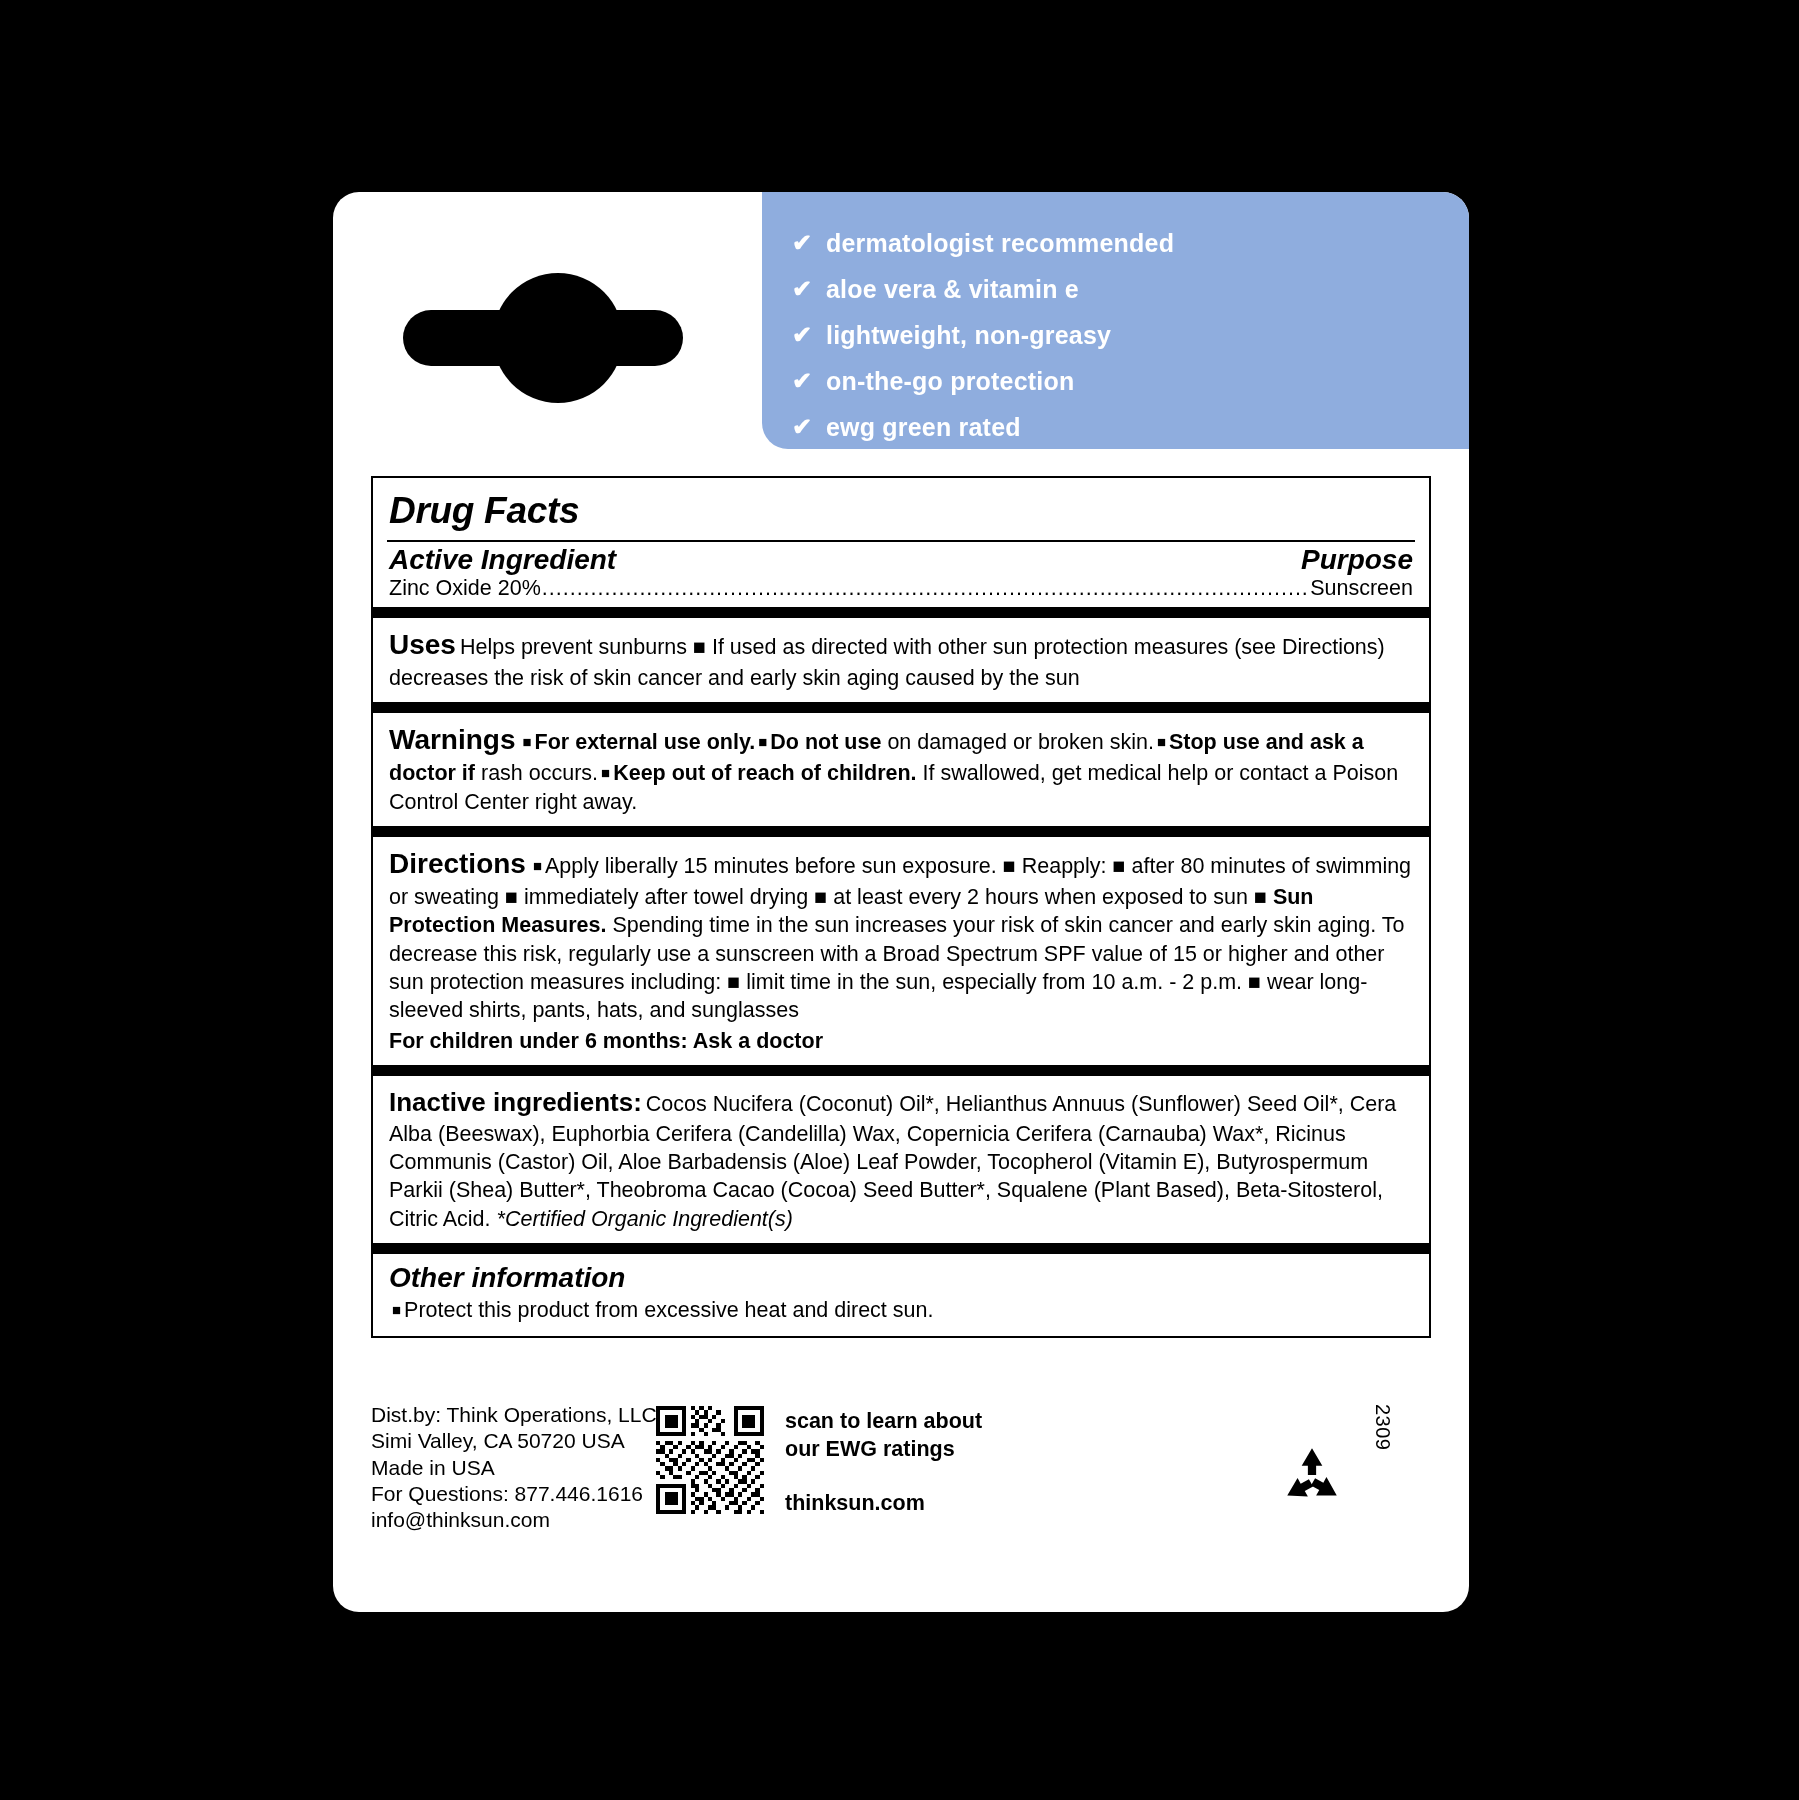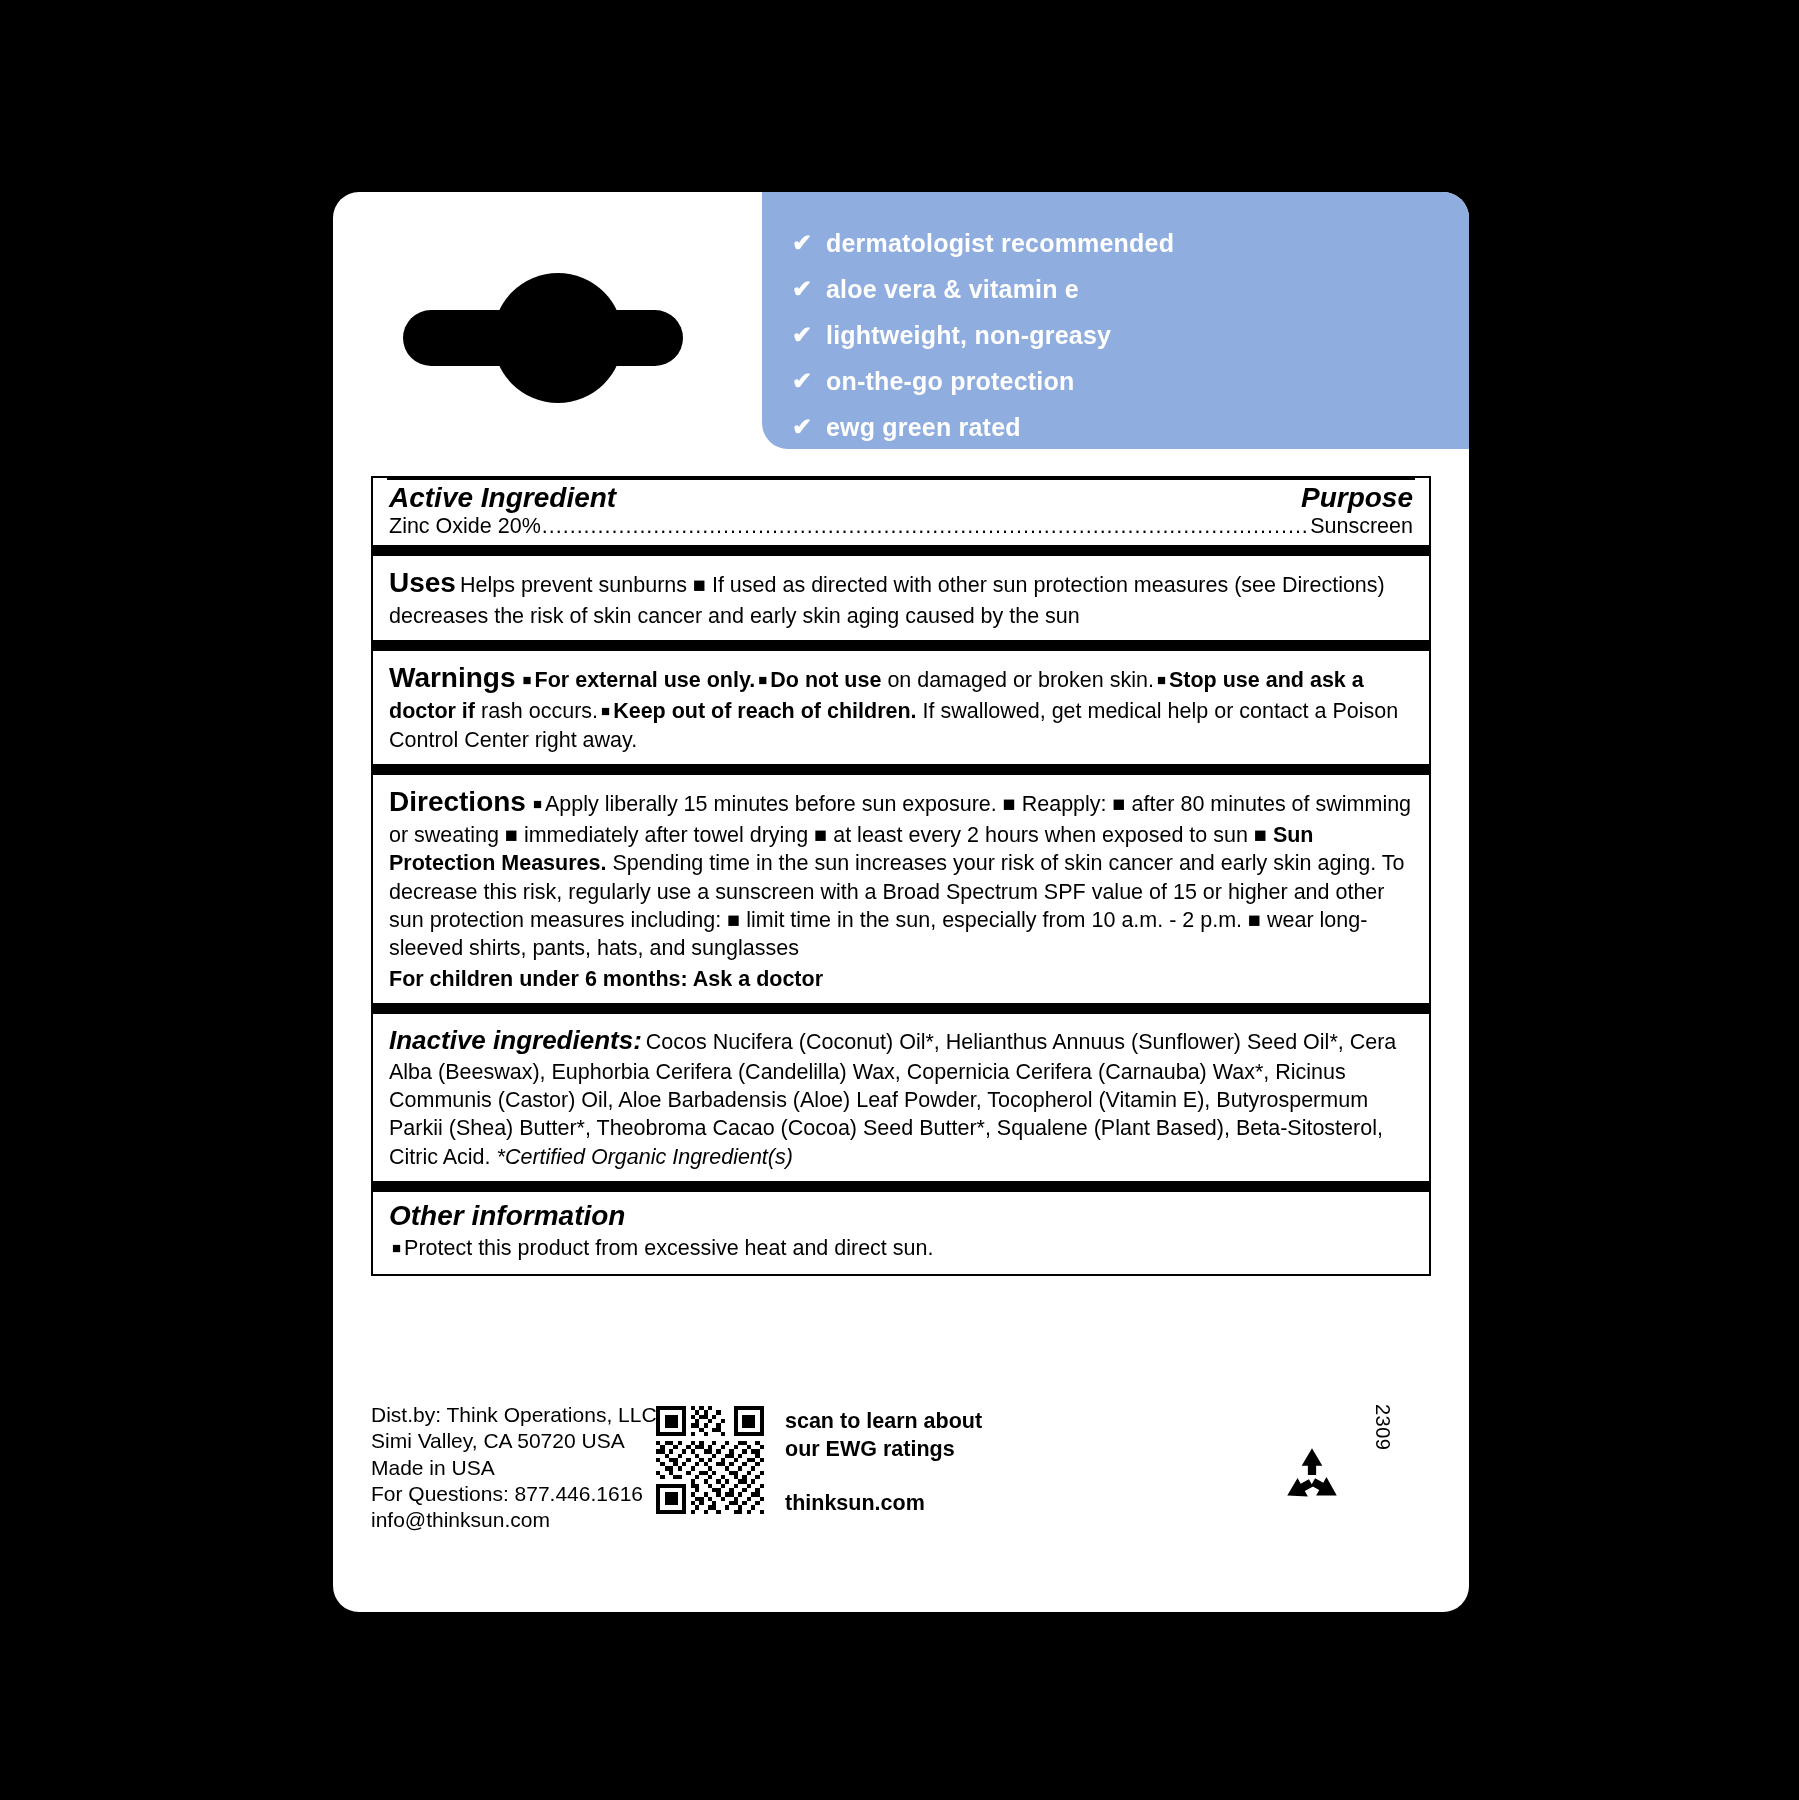--- a/index.html
+++ b/index.html
@@ -140,21 +140,20 @@
     letter-spacing: 1px;
     margin: 0 1px;
   }
   .sec-head {
     font-size: 28px;
     font-weight: 700;
     margin-right: 4px;
   }
   .sec-head-sm {
     font-size: 26px;
-    font-style: italic;
     font-weight: 700;
     margin-right: 4px;
   }
   b { font-weight: 700; }
   .sq {
     font-size: 15px;
     vertical-align: 2px;
     padding: 0 3px;
   }
   .other-head {
@@ -248,20 +247,21 @@
       <span class="benefit-label">on-the-go protection</span>
     </div>
     <div class="benefit">
       <span class="check">✔</span>
       <span class="benefit-label">ewg green rated</span>
     </div>
   </div>
 
   <div id="drug-facts">
 
+    <div class="df-title">Drug Facts</div>
     <div class="rule-thin"></div>
 
     <div class="hdr-row">
       <span>Active Ingredient</span>
       <span>Purpose</span>
     </div>
     <div class="dots-line">
       <span>Zinc Oxide 20%</span>
       <span class="dots">......................................................................................................................................................</span>
       <span>Sunscreen</span>

